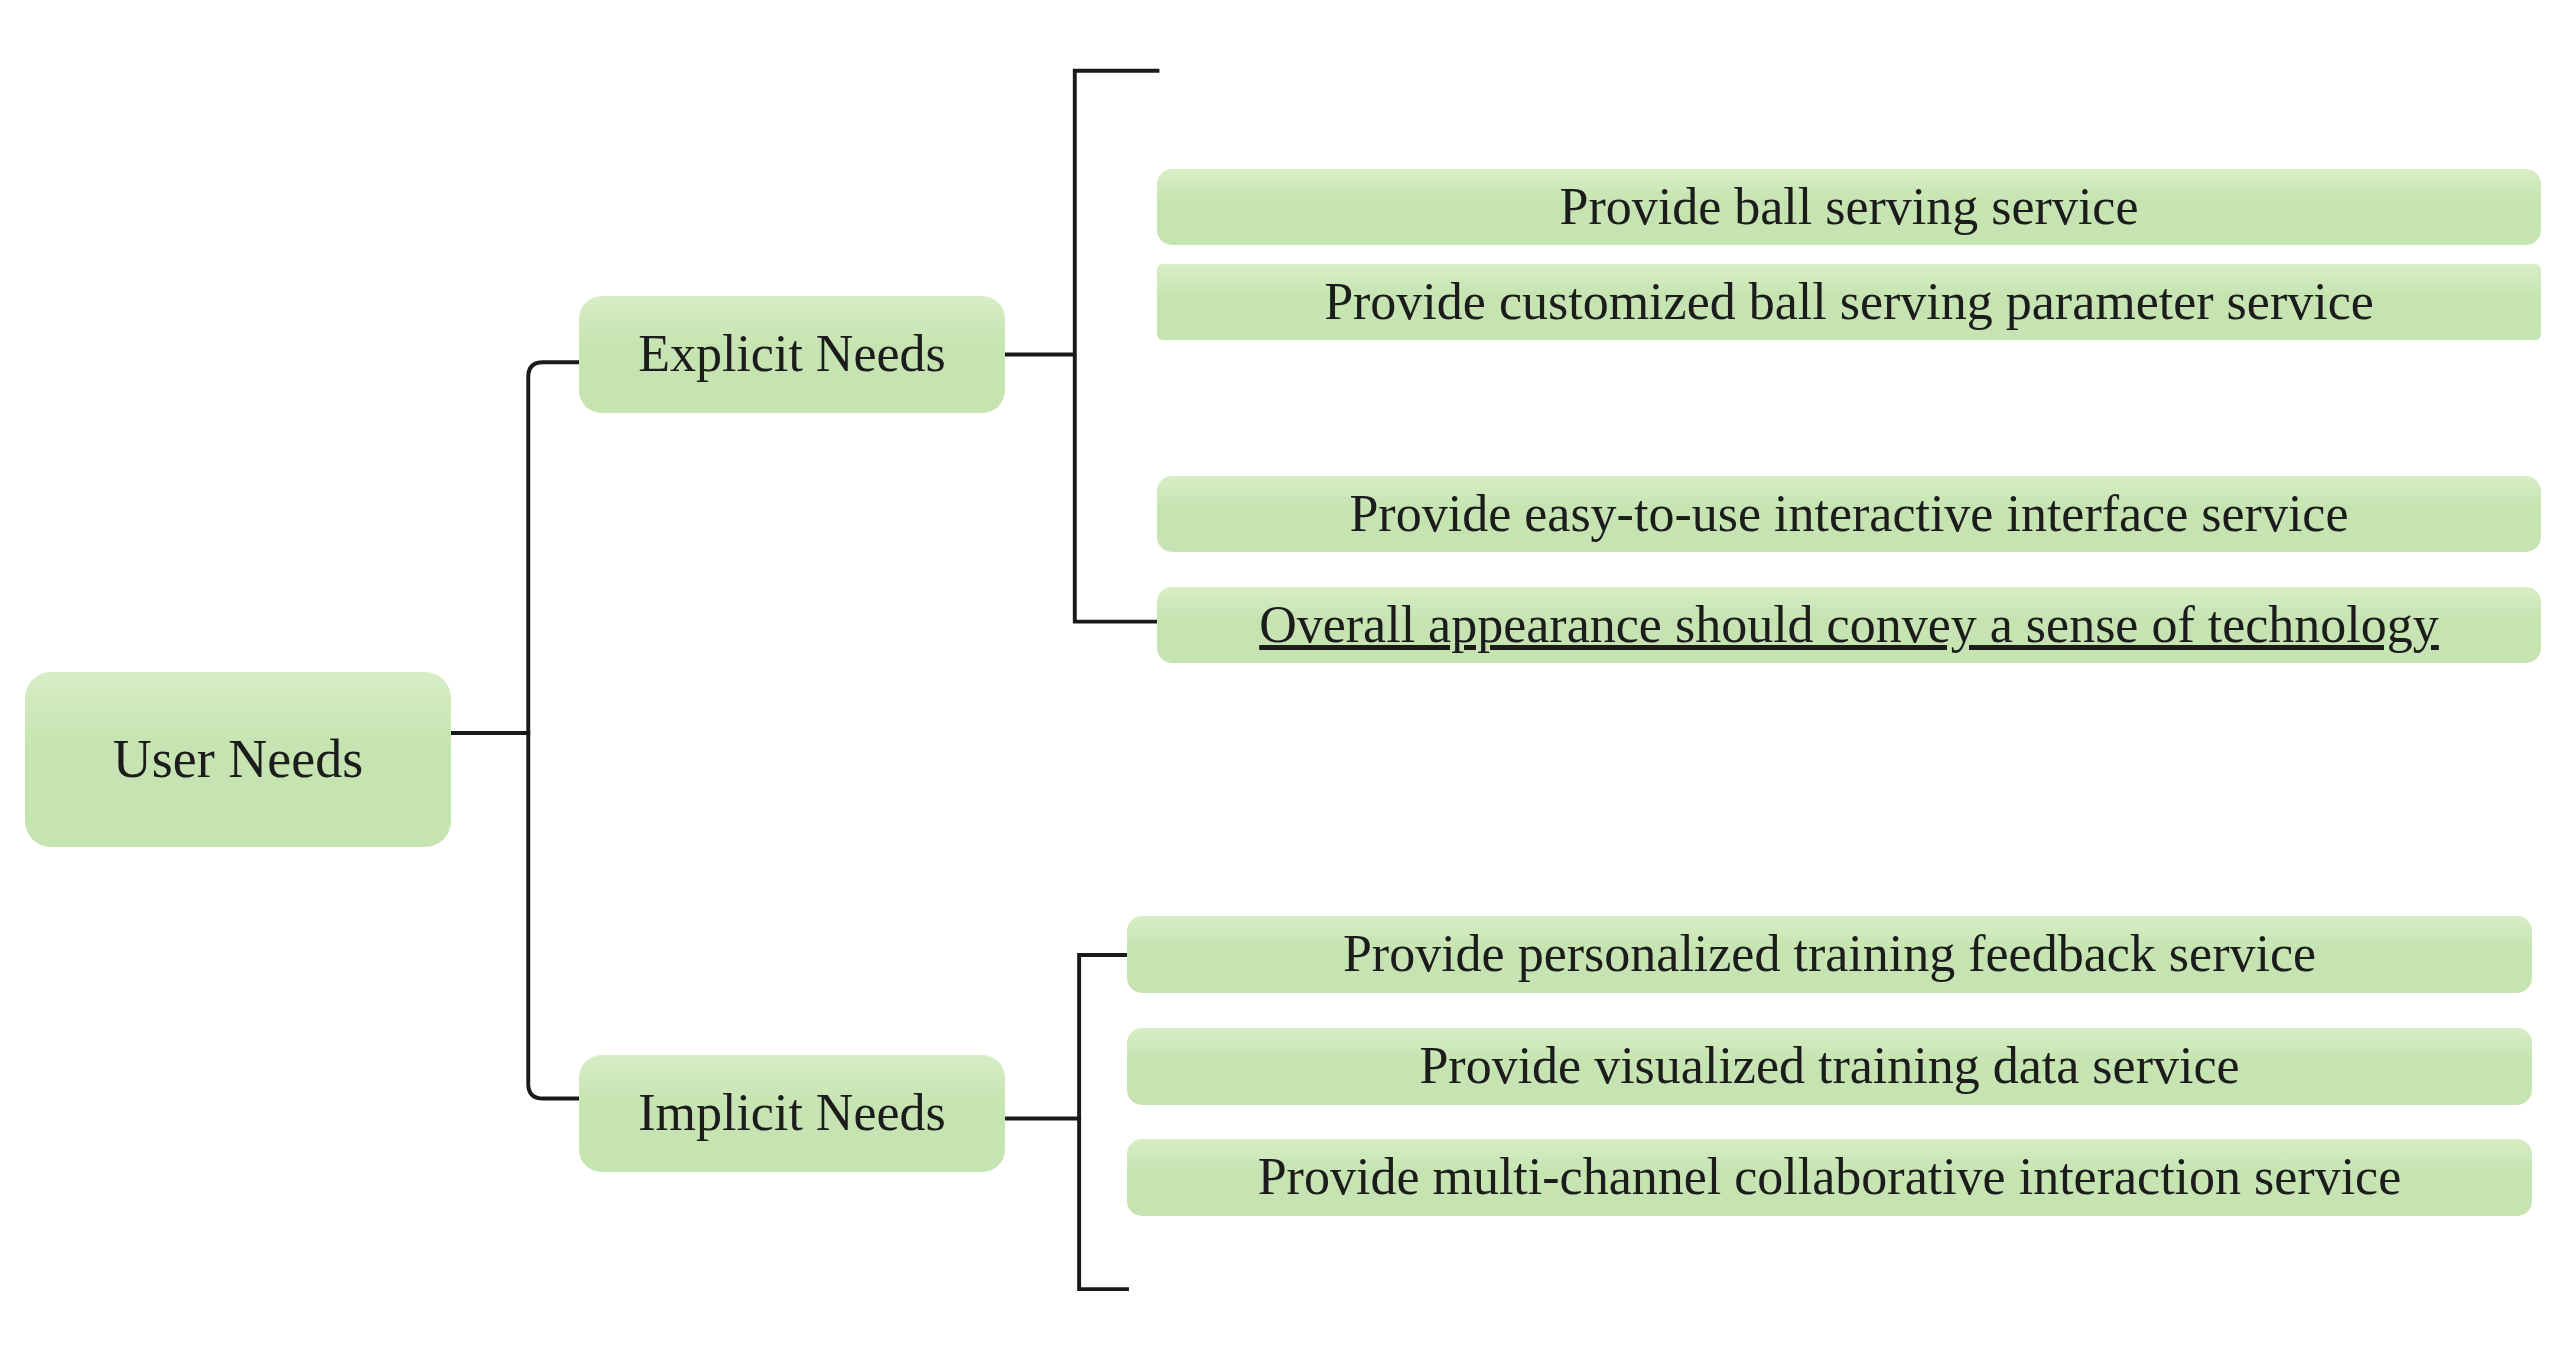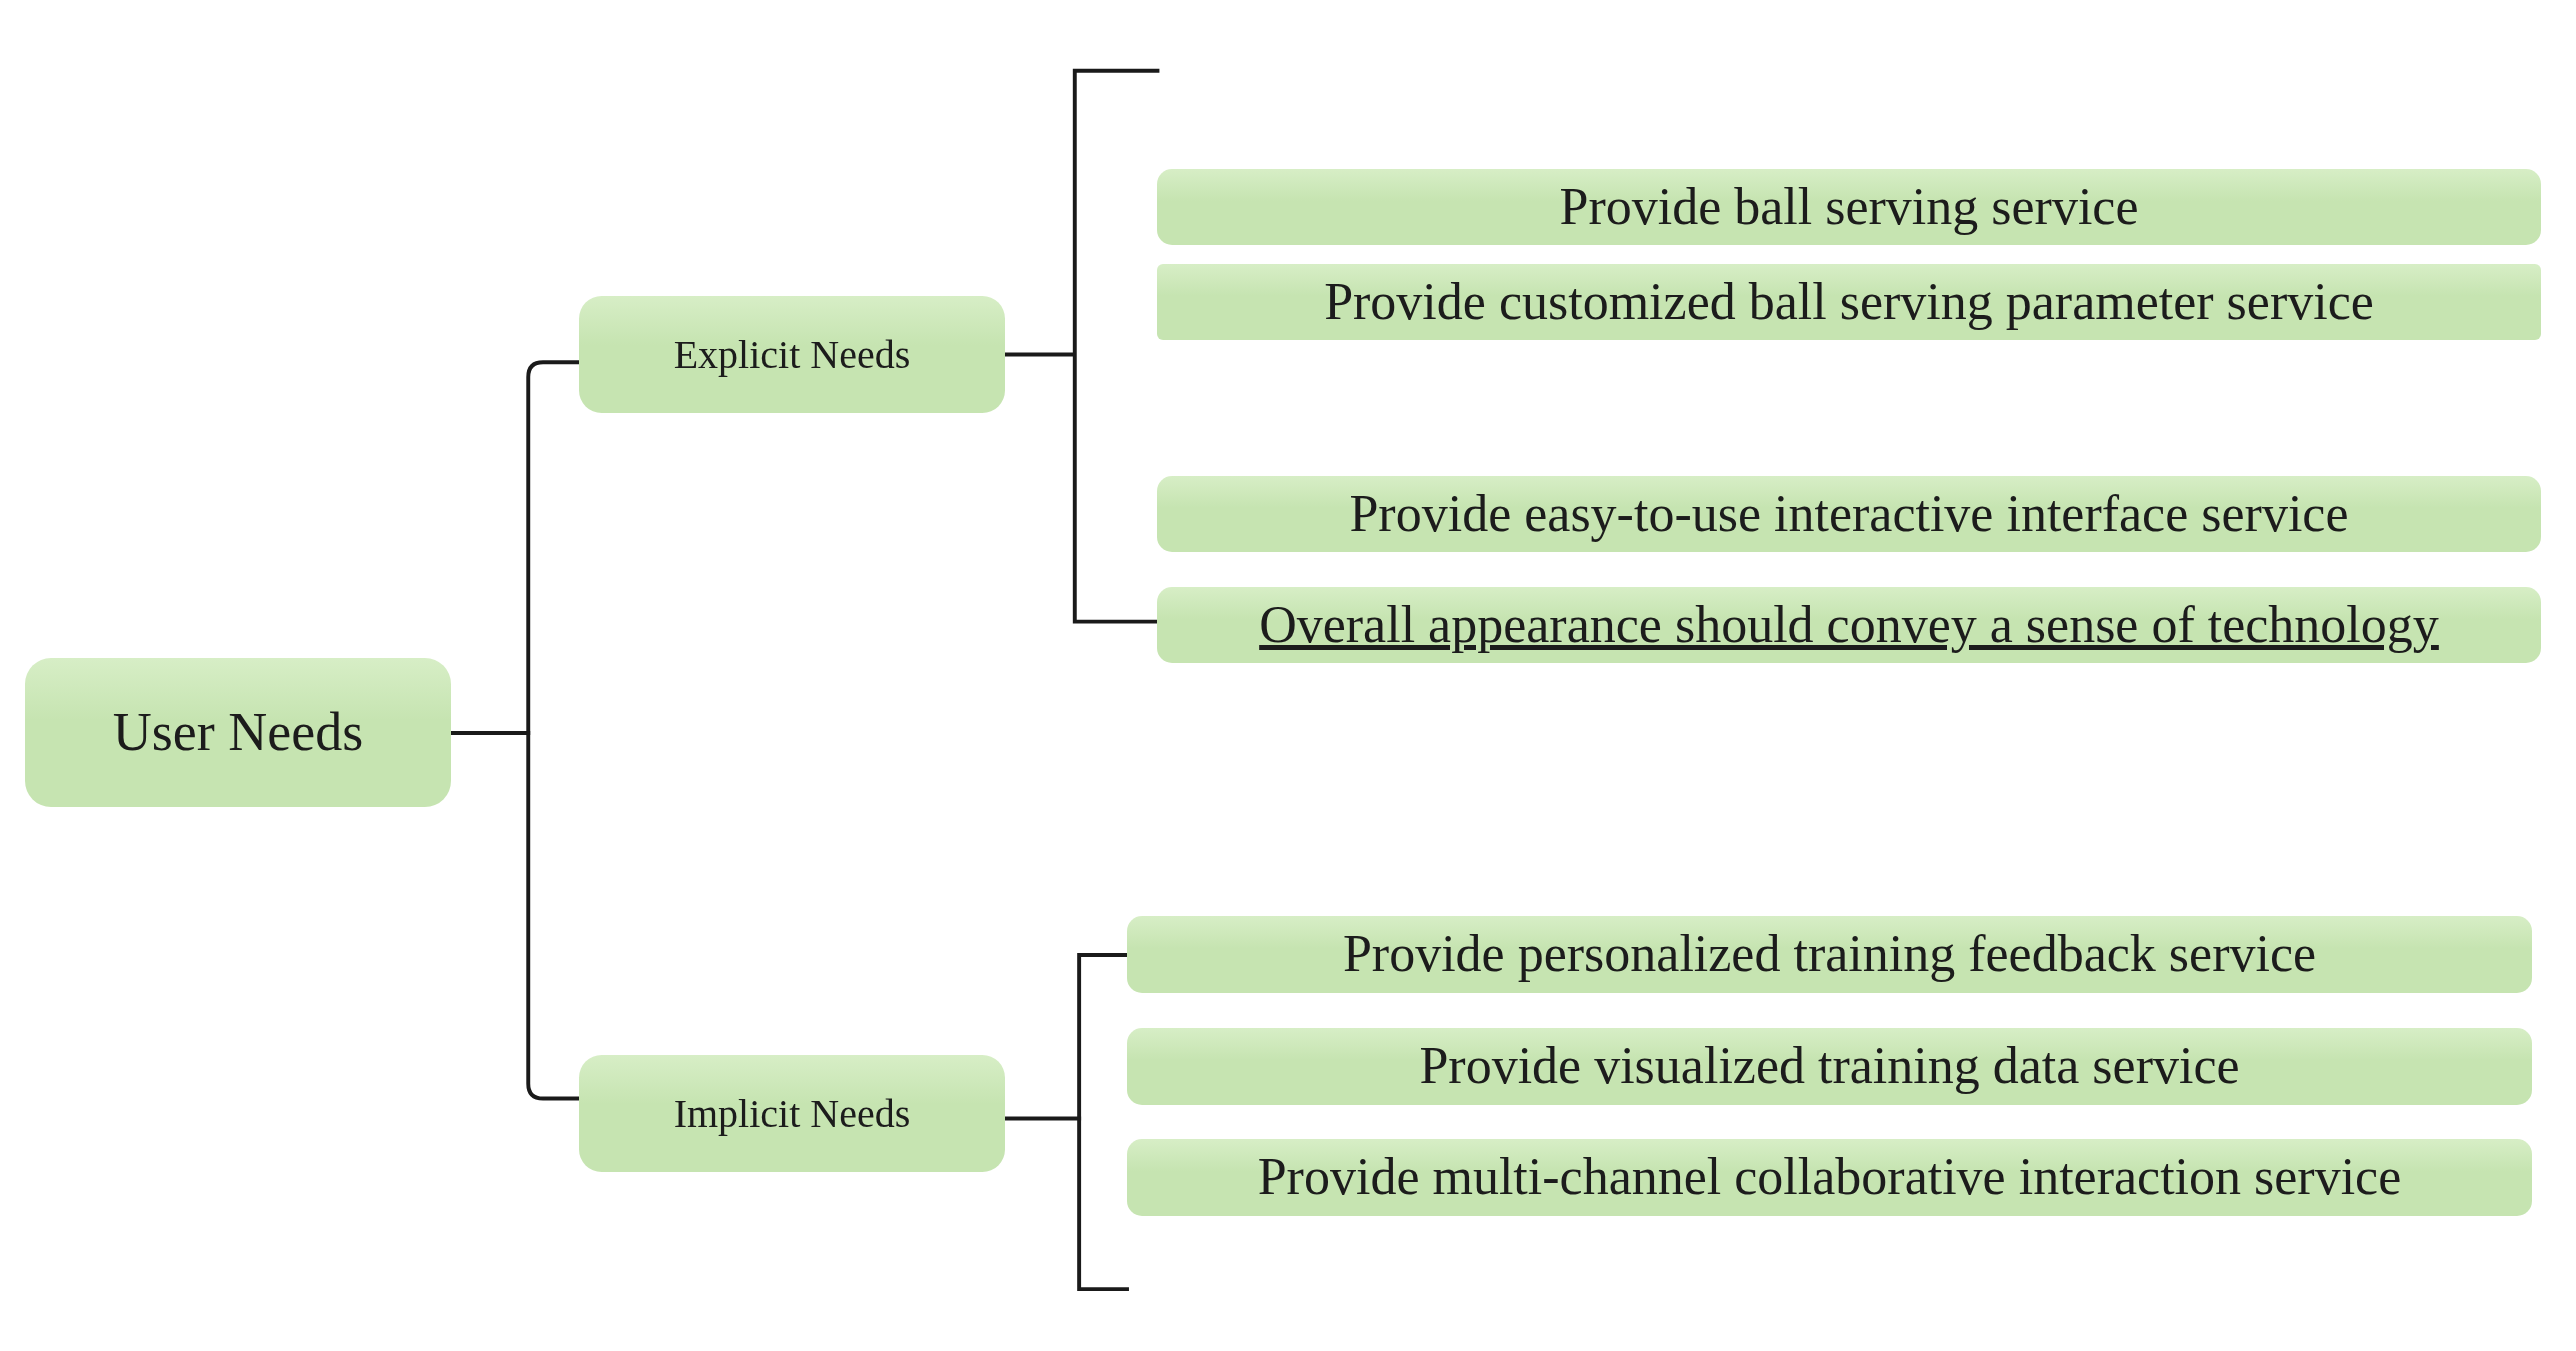--- a/index.html
+++ b/index.html
@@ -40,26 +40,26 @@
     position: absolute;
     display: flex;
     align-items: center;
     justify-content: center;
     text-align: center;
     background: linear-gradient(180deg, var(--node-fill-light) 0%, var(--node-fill) 42%);
     line-height: 1.05;
     white-space: nowrap;
   }
   .node-root {
-    left: 25px; top: 658px; width: 426px; height: 149px;
+    left: 25px; top: 672px; width: 426px; height: 175px;
     border-radius: 26px; font-size: 54px;
   }
   .node-branch {
     width: 426px; height: 117px;
-    border-radius: 22.6px; font-size: 40px;
+    border-radius: 22.6px; font-size: 52px;
   }
   .branch-explicit { left: 579px; top: 296px; }
   .branch-implicit { left: 579px; top: 1055px; }
   .leaf {
     border-radius: 15px; font-size: 52px;
   }
   .leaf-e { left: 1157px; width: 1384px; height: 76px; }
   .leaf-i { left: 1127px; width: 1405px; height: 77px; }
   .e0 { top: 33px; }
   .e1 { top: 144px; margin-top: 25px; }

